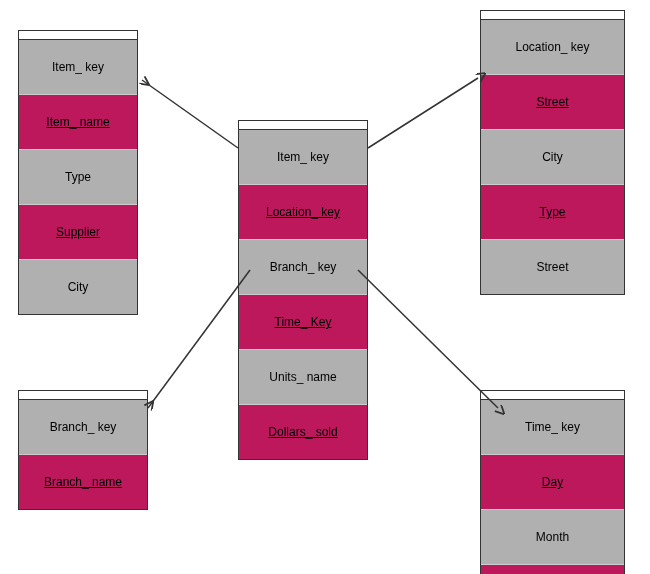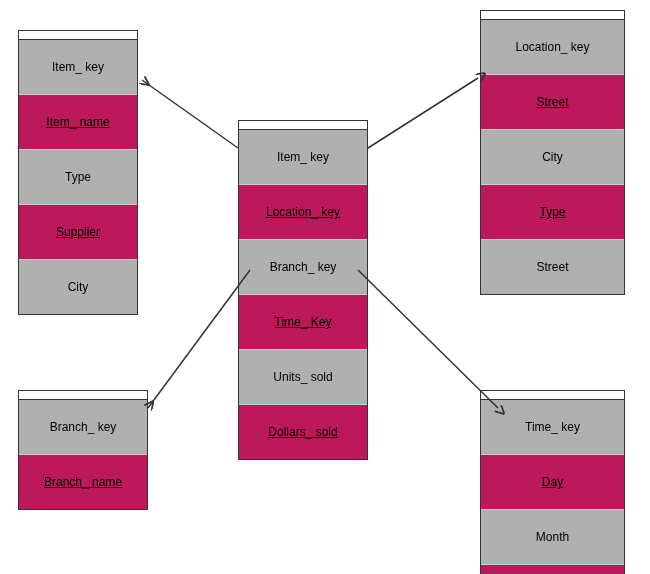--- a/index.html
+++ b/index.html
@@ -77,21 +77,21 @@
       <div class="table-row light">Supplier</div>
       <div class="table-row shaded">City</div>
     </div>
 
   <div class="db-table" style="left: 238px; top: 120px; width: 130px;">
     <div class="table-title"></div>
   <div class="table-row shaded">Item_ key</div>
       <div class="table-row light">Location_ key</div>
       <div class="table-row shaded">Branch_ key</div>
       <div class="table-row light">Time_ Key</div>
-      <div class="table-row shaded">Units_ sold</div>
+      <div class="table-row shaded">Units_ name</div>
       <div class="table-row light">Dollars_ sold</div>
     </div>
 
   <div class="db-table" style="left: 480px; top: 10px; width: 145px;">
     <div class="table-title"></div>
   <div class="table-row shaded">Location_ key</div>
       <div class="table-row light">Street</div>
       <div class="table-row shaded">City</div>
       <div class="table-row light">Type</div>
       <div class="table-row shaded">Street</div>

